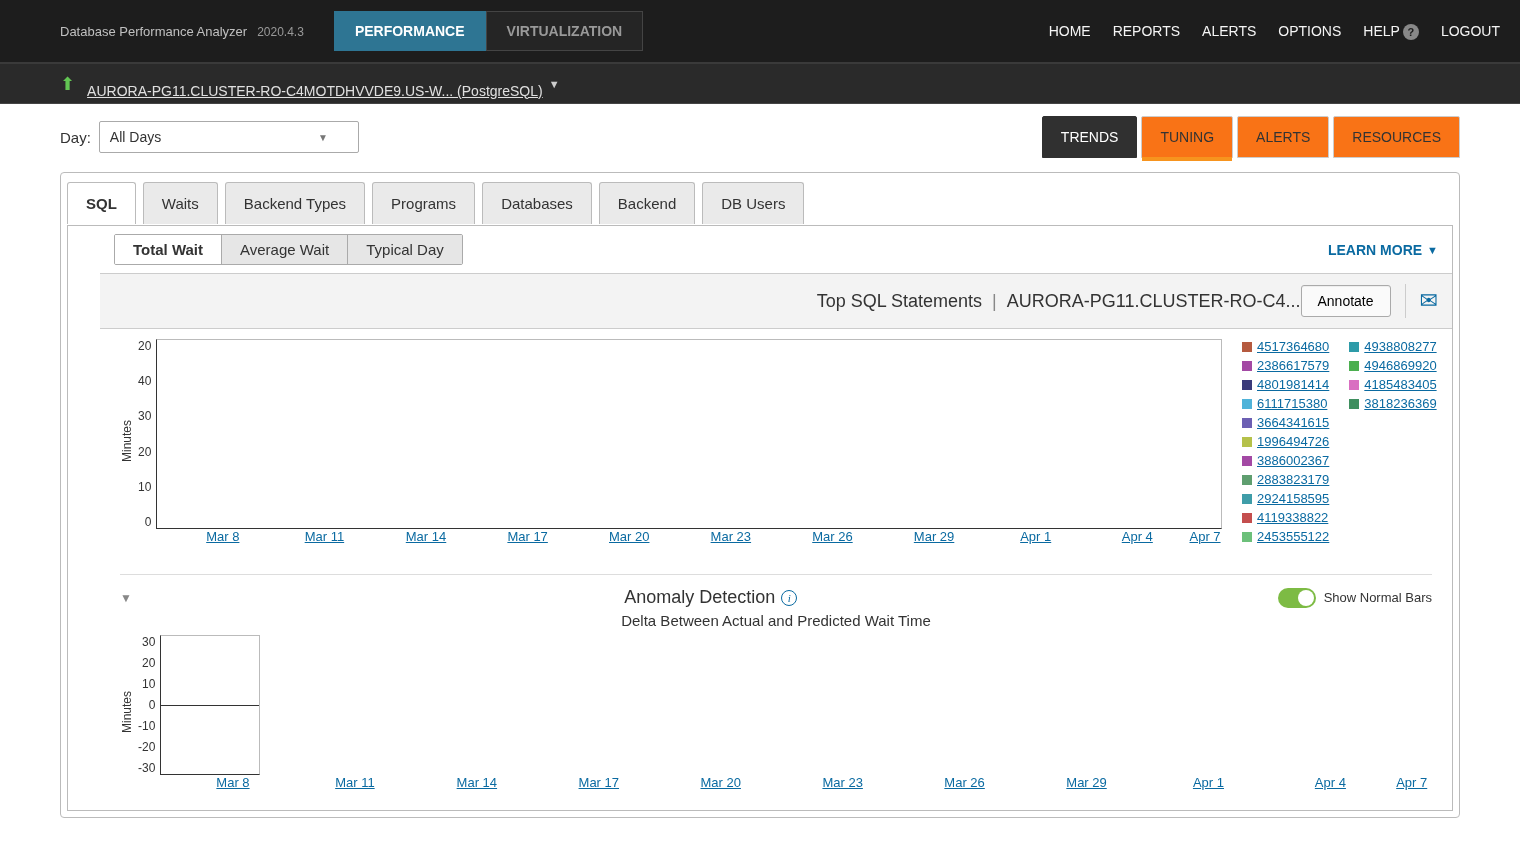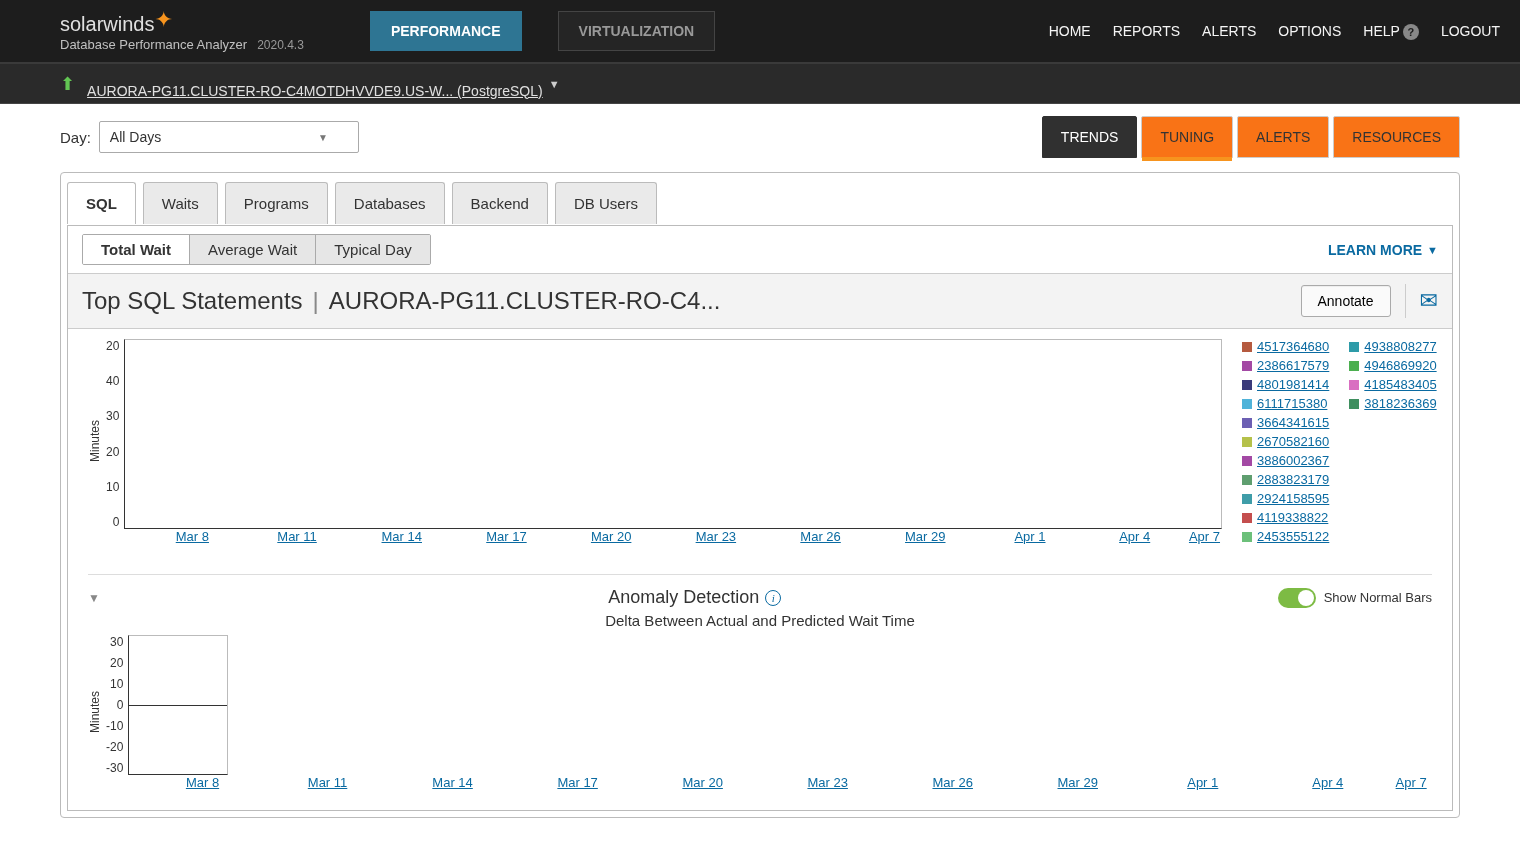--- a/index.html
+++ b/index.html
@@ -5,21 +5,21 @@
 * { box-sizing: border-box; margin: 0; padding: 0; font-family: Arial, Helvetica, sans-serif; }
 body { background: #fff; color: #333; }
 .topbar { background: #1d1d1d; display: flex; align-items: center; padding: 0 20px 0 60px; height: 64px; border-bottom: 2px solid #3a3a3a; }
 .logo-text { color: #e0e0e0; font-size: 20px; font-weight: 400; }
 .logo-accent { color: #f7941e; font-size: 22px; display: inline-block; transform: translateY(-4px); }
 .logo-sub { display: flex; align-items: baseline; gap: 10px; }
 .logo-product { color: #c0c0c0; font-size: 13px; }
 .logo-version { color: #999; font-size: 12px; }
 .logo-group { display:flex; flex-direction:column; }
 .nav-tabs { display: flex; margin-left: 30px; }
-.nav-tab { padding: 0 20px; height: 40px; display: flex; align-items: center; color: #999; font-size: 14px; font-weight: 600; border: 1px solid #444; cursor: pointer; background:#252525;margin-left:36px; }
+.nav-tab { padding: 0 20px; height: 40px; display: flex; align-items: center; color: #999; font-size: 14px; font-weight: 600; border: 1px solid #444; cursor: pointer; background:#252525; }
 .nav-tab.active { background: #2e7593; color: #fff; border-color: #2e7593; }
 .nav-right { margin-left: auto; display: flex; gap: 22px; align-items: center; }
 .nav-link { color: #f5f5f5; font-size: 14px; font-weight: 500; cursor: pointer; }
 .help-icon { background: #888; color: #1d1d1d; border-radius: 50%; width: 16px; height: 16px; display: inline-flex; align-items: center; justify-content: center; font-size: 11px; font-weight: bold; margin-left: 3px; }
 .subbar { background: #2a2a2a; height: 40px; display: flex; align-items: center; padding: 0 60px; border-bottom: 1px solid #444; }
 .up-arrow { color: #62c653; font-size: 18px; margin-right: 12px; }
 .breadcrumb-link { color: #e0e0e0; font-size: 14px; text-decoration: underline; cursor: pointer; margin-top: 14px; }
 .dd-arrow { color: #ccc; margin-left: 6px; font-size: 11px; }
 .content { padding: 12px 60px; }
 .top-row { display: flex; align-items: center; margin-bottom: 14px; }
@@ -27,29 +27,29 @@
 .day-select { background: #fff; border: 1px solid #aaa; padding: 7px 30px 7px 10px; font-size: 14px; color: #333; border-radius: 2px; width: 260px; position: relative; cursor: pointer; display:flex; align-items:center; justify-content:space-between;}
 .day-select .caret { color:#777; font-size:10px; }
 .inst-tabs { margin-left: auto; display: flex; gap: 4px; }
 .inst-tab { padding: 12px 18px; background: #f97316; color: #333; font-size: 14px; font-weight: 500; border: 1px solid #ccc; cursor: pointer; border-radius:2px 2px 0 0; position:relative; }
 .inst-tab.active { background: #303030; color: #fff; border-color: #303030; }
 .inst-tab.underline::after { content:""; position:absolute; left:0; right:0; bottom:-4px; height:4px; background:#f7941e;}
 .panel { border: 1px solid #bbb; border-radius: 4px; }
 .sql-tabs { display: flex; gap: 7px; padding: 0 6px; position:relative; top:-1px;}
 .sql-tab { padding: 12px 18px; background: #eaeaea; color: #333; font-size: 15px; border: 1px solid #bbb; border-bottom:none; border-radius: 3px 3px 0 0; cursor: pointer; margin-top:10px;}
 .sql-tab.active { background: #fff; font-weight: 600; }
-.inner-panel { border:1px solid #bbb; margin:0 6px 6px; }
+.inner-panel { border:1px solid #bbb; margin:0 6px 6px;padding-left:32px; }
 .wait-bar { display: flex; align-items:center; padding: 8px 14px; background:#fff; border-bottom:1px solid #ccc;}
 .wait-tabs { display: flex; border:1px solid #aaa; border-radius:2px; overflow:hidden;}
 .wait-tab { padding: 6px 18px; font-size: 15px; background:#e6e6e6; cursor:pointer; border-right:1px solid #aaa; }
 .wait-tab:last-child{border-right:none;}
 .wait-tab.active { background:#fff; font-weight:600; }
 .learn-more { margin-left:auto; color:#0a6aa1; font-size:14px; font-weight:600; cursor:pointer; display:flex; align-items:center; gap:5px;}
 .title-bar { display:flex; align-items:center; padding:10px 14px; background:#f3f3f3; border-bottom:1px solid #ccc;}
-.title-center { flex:1; text-align:left; font-size:24px; color:#333;}
+.title-center { flex:1; text-align:right; font-size:18px; color:#333;}
 .title-sep { color:#888; margin:0 10px; }
 .annotate-btn { padding:7px 16px; border:1px solid #aaa; background:#fafafa; border-radius:3px; font-size:14px; cursor:pointer; box-shadow:0 1px 0 #eee inset; margin-right:14px;}
 .mail-cell { border-left:1px solid #ccc; padding-left:14px; height:34px; display:flex; align-items:center;}
 .mail-icon { color:#0a6aa1; font-size:22px; cursor:pointer;}
 .chart-wrap { display:flex; padding:10px 20px 20px 20px; }
 .chart-zone { flex:1; display:flex; }
 .y-label { writing-mode:vertical-rl; transform:rotate(180deg); font-size:12px; color:#333; align-self:center; margin-right:4px;}
 .chart-axes { display:flex; flex-direction:column; flex:1; }
 .plot-row { display:flex; flex:1;}
 .y-ticks { display:flex; flex-direction:column; justify-content:space-between; text-align:right; font-size:12px; color:#333; padding-right:5px; padding-bottom:0;}
@@ -83,23 +83,20 @@
 .aseg{ width:100%; }
 .anomaly-legend { width:210px; padding-left:20px; display:flex; flex-direction:column; gap:5px; font-size:13px;}
 .anomaly-legend .legend-item{cursor:default;}
 .anomaly-legend .swatch{width:10px;height:10px;}
 </style>
 </head>
 <body>
 
 <div class="topbar">
   <div class="logo-group">
-    <div>
-      <span class="logo-text">solarwinds</span><span class="logo-accent">✦</span>
-    </div>
     <div class="logo-sub">
       <span class="logo-product">Database Performance Analyzer</span>
       <span class="logo-version">2020.4.3</span>
     </div>
   </div>
   <div class="nav-tabs" id="nav-tabs">
       <div class="nav-tab active">PERFORMANCE</div>
       <div class="nav-tab">VIRTUALIZATION</div>
     </div>
   <div class="nav-right" id="nav-right">
@@ -130,20 +127,21 @@
         <div class="inst-tab underline">TUNING</div>
         <div class="inst-tab">ALERTS</div>
         <div class="inst-tab">RESOURCES</div>
       </div>
   </div>
 
   <div class="panel">
     <div class="sql-tabs" id="sql-tabs">
         <div class="sql-tab active">SQL</div>
         <div class="sql-tab">Waits</div>
+        <div class="sql-tab">Backend Types</div>
         <div class="sql-tab">Programs</div>
         <div class="sql-tab">Databases</div>
         <div class="sql-tab">Backend</div>
         <div class="sql-tab">DB Users</div>
       </div>
     <div class="inner-panel">
       <div class="wait-bar">
         <div class="wait-tabs" id="wait-tabs">
             <div class="wait-tab active">Total Wait</div>
             <div class="wait-tab">Average Wait</div>
@@ -377,21 +375,21 @@
                 <div class="legend-item">
                   <span class="swatch" style="background: rgb(79, 179, 217);"></span>
                   <span class="legend-link">6111715380</span>
                 </div>
                 <div class="legend-item">
                   <span class="swatch" style="background: rgb(108, 95, 179);"></span>
                   <span class="legend-link">3664341615</span>
                 </div>
                 <div class="legend-item">
                   <span class="swatch" style="background: rgb(181, 193, 74);"></span>
-                  <span class="legend-link">2670582160</span>
+                  <span class="legend-link">1996494726</span>
                 </div>
                 <div class="legend-item">
                   <span class="swatch" style="background: rgb(163, 73, 164);"></span>
                   <span class="legend-link">3886002367</span>
                 </div>
                 <div class="legend-item">
                   <span class="swatch" style="background: rgb(95, 158, 111);"></span>
                   <span class="legend-link">2883823179</span>
                 </div>
                 <div class="legend-item">

